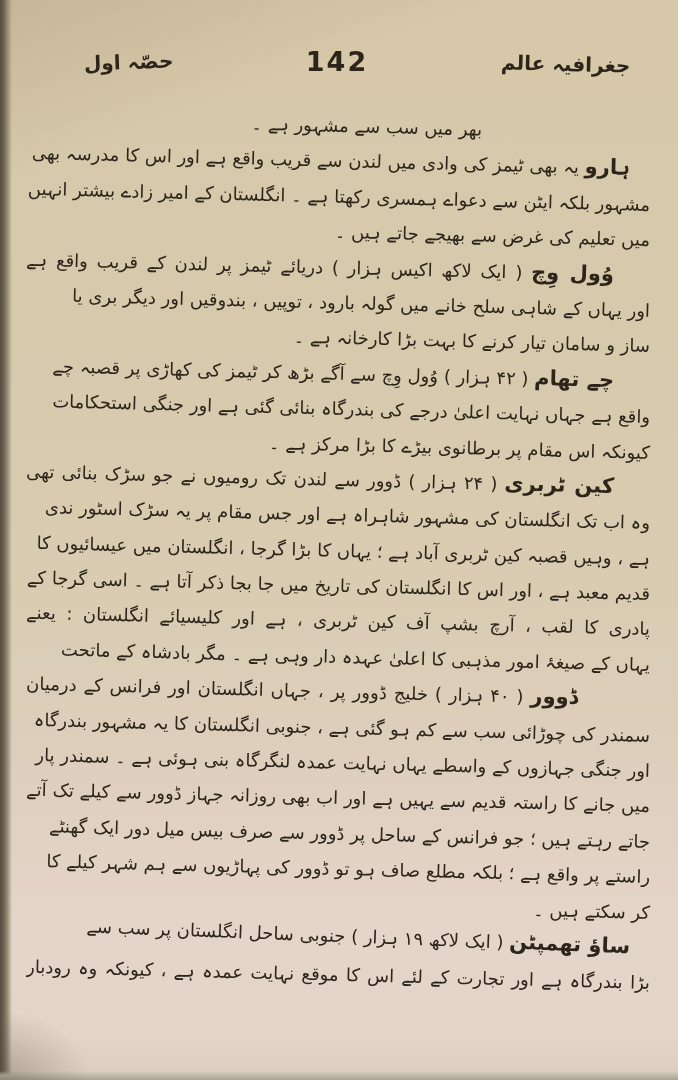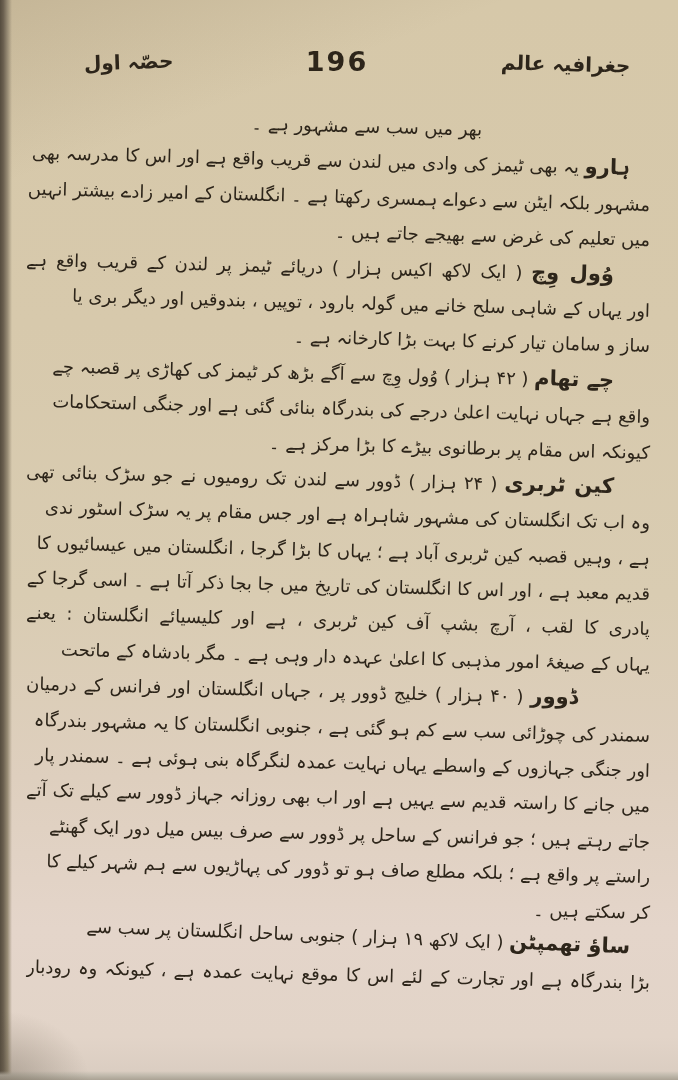--- a/index.html
+++ b/index.html
@@ -72,21 +72,21 @@
 </head>
 <body>
 
 <div class="page">
   <div class="edge-left"></div>
   <div class="edge-bottom"></div>
   <div class="corner-shadow"></div>
 
   <div class="hdr">
     <span class="title-right">جغرافیہ عالم</span>
-    <span class="page-no">196</span>
+    <span class="page-no">142</span>
     <span class="title-left">حصّہ اول</span>
   </div>
 
   <div class="body-text">
     <div class="line ind-xl"> <span>بھر میں سب سے مشہور ہے ۔</span></div>
     <div class="line j ind-sm"><span class="head">ہارو</span> <span>یہ بھی ٹیمز کی وادی میں لندن سے قریب واقع ہے اور اس کا مدرسہ بھی نہایت</span></div>
     <div class="line j"> <span>مشہور بلکہ ایٹن سے دعواے ہمسری رکھتا ہے ۔ انگلستان کے امیر زادے بیشتر انہیں دو مدرسوں</span></div>
     <div class="line"> <span>میں تعلیم کی غرض سے بھیجے جاتے ہیں ۔</span></div>
     <div class="line j ind-md"><span class="head">وُول وِچ</span> <span>( ایک لاکھ اکیس ہزار ) دریائے ٹیمز پر لندن کے قریب واقع ہے</span></div>
     <div class="line j"> <span>اور یہاں کے شاہی سلح خانے میں گولہ بارود ، توپیں ، بندوقیں اور دیگر بری یا بحری جنگ کا</span></div>

